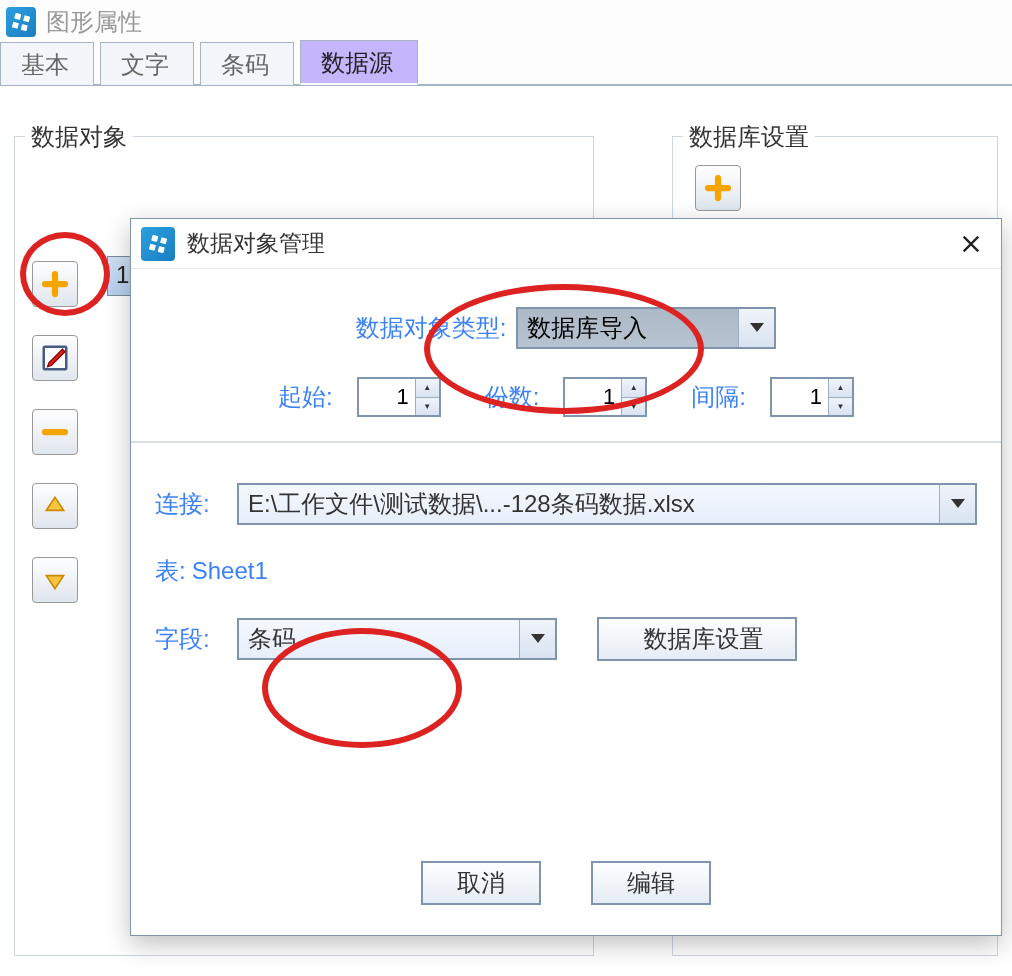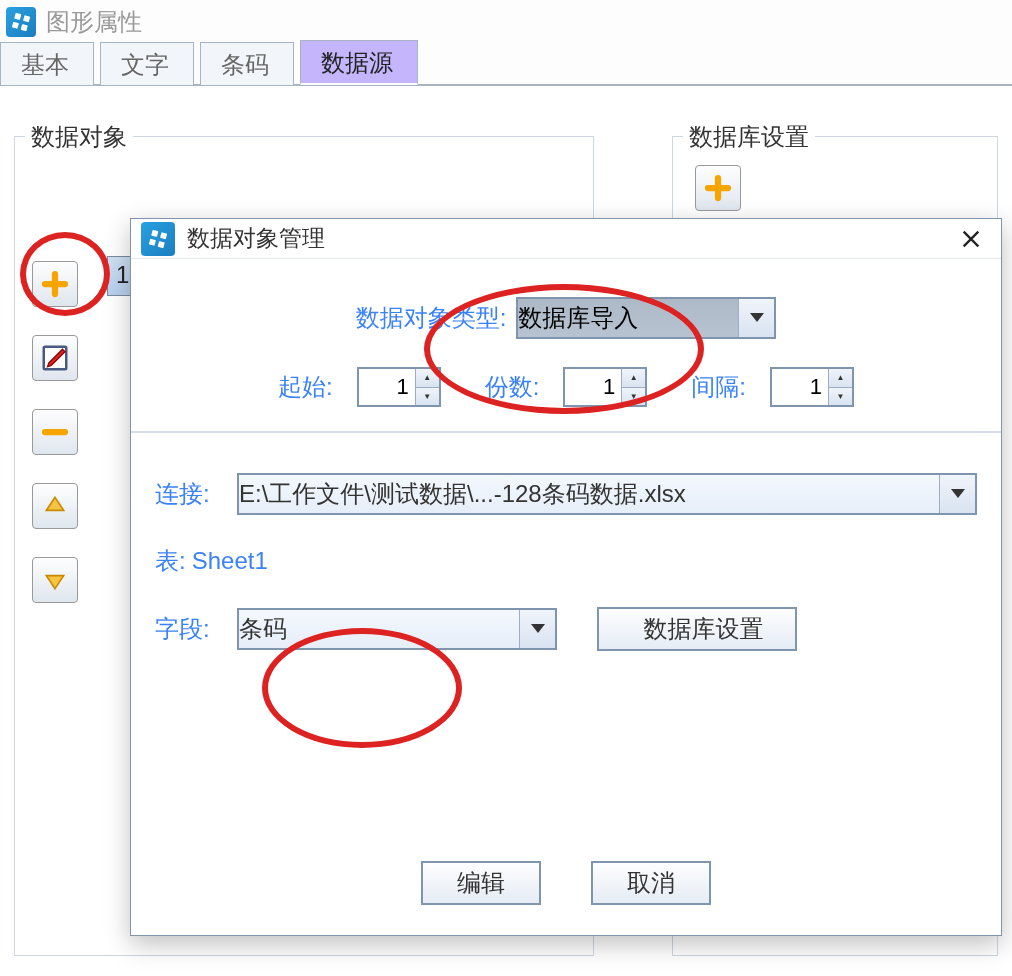--- a/index.html
+++ b/index.html
@@ -124,21 +124,21 @@
   .dialog {
     position: absolute;
     left: 130px; top: 218px;
     width: 872px; height: 718px;
     background: #fff;
     border: 1px solid #7f94ad;
     box-shadow: 0 8px 24px rgba(0,0,0,0.25);
     z-index: 10;
   }
   .dlg-titlebar {
-    height: 40px;
+    height: 50px;
     display: flex;
     align-items: center;
     padding: 0 10px;
     border-bottom: 1px solid #e4e9ef;
   }
   .dlg-titlebar .app-icon { width: 34px; height: 34px; }
   .dlg-title { margin-left: 12px; font-size: 23px; font-weight: 500; }
   .dlg-close {
     margin-left: auto;
     width: 40px; height: 40px;
@@ -153,21 +153,21 @@
 
   
   .combo {
     display: inline-flex;
     border: 2px solid #7f94ad;
     height: 42px;
     background: linear-gradient(#f4f8fe,#e6eef9);
     align-items: stretch;
   }
   .combo .combo-text {
-    padding: 4px 0;
+    padding: 4px 9px;
     font-size: 24px;
     display: flex; align-items: center;
     min-width: 0;
     overflow: hidden;
     white-space: nowrap;
   }
   .combo .combo-text.sel {
     background: linear-gradient(#aeb9c8,#b8c3d1);
     color: #000;
   }
@@ -399,20 +399,20 @@
               <path d="M1 1 L8 10 L15 1 Z" fill="#333"></path>
             </svg>
         </span>
       </div>
       <div class="btn" style="margin-left:28px; width:200px;padding-left:37px;">数据库设置</div>
     </div>
 
   </div>
 
   <div class="dlg-actions">
+    <div class="btn" style="width:120px;">取消</div>
     <div class="btn" style="width:120px;">编辑</div>
-    <div class="btn" style="width:120px;">取消</div>
   </div>
 </div>
 
 <div class="anno" style="left:20px; top:232px; width:90px; height:84px;"></div>
 <div class="anno" style="left:424px; top:284px; width:280px; height:130px;"></div>
 <div class="anno" style="left:262px; top:628px; width:200px; height:120px;"></div>
 
 </body></html>

